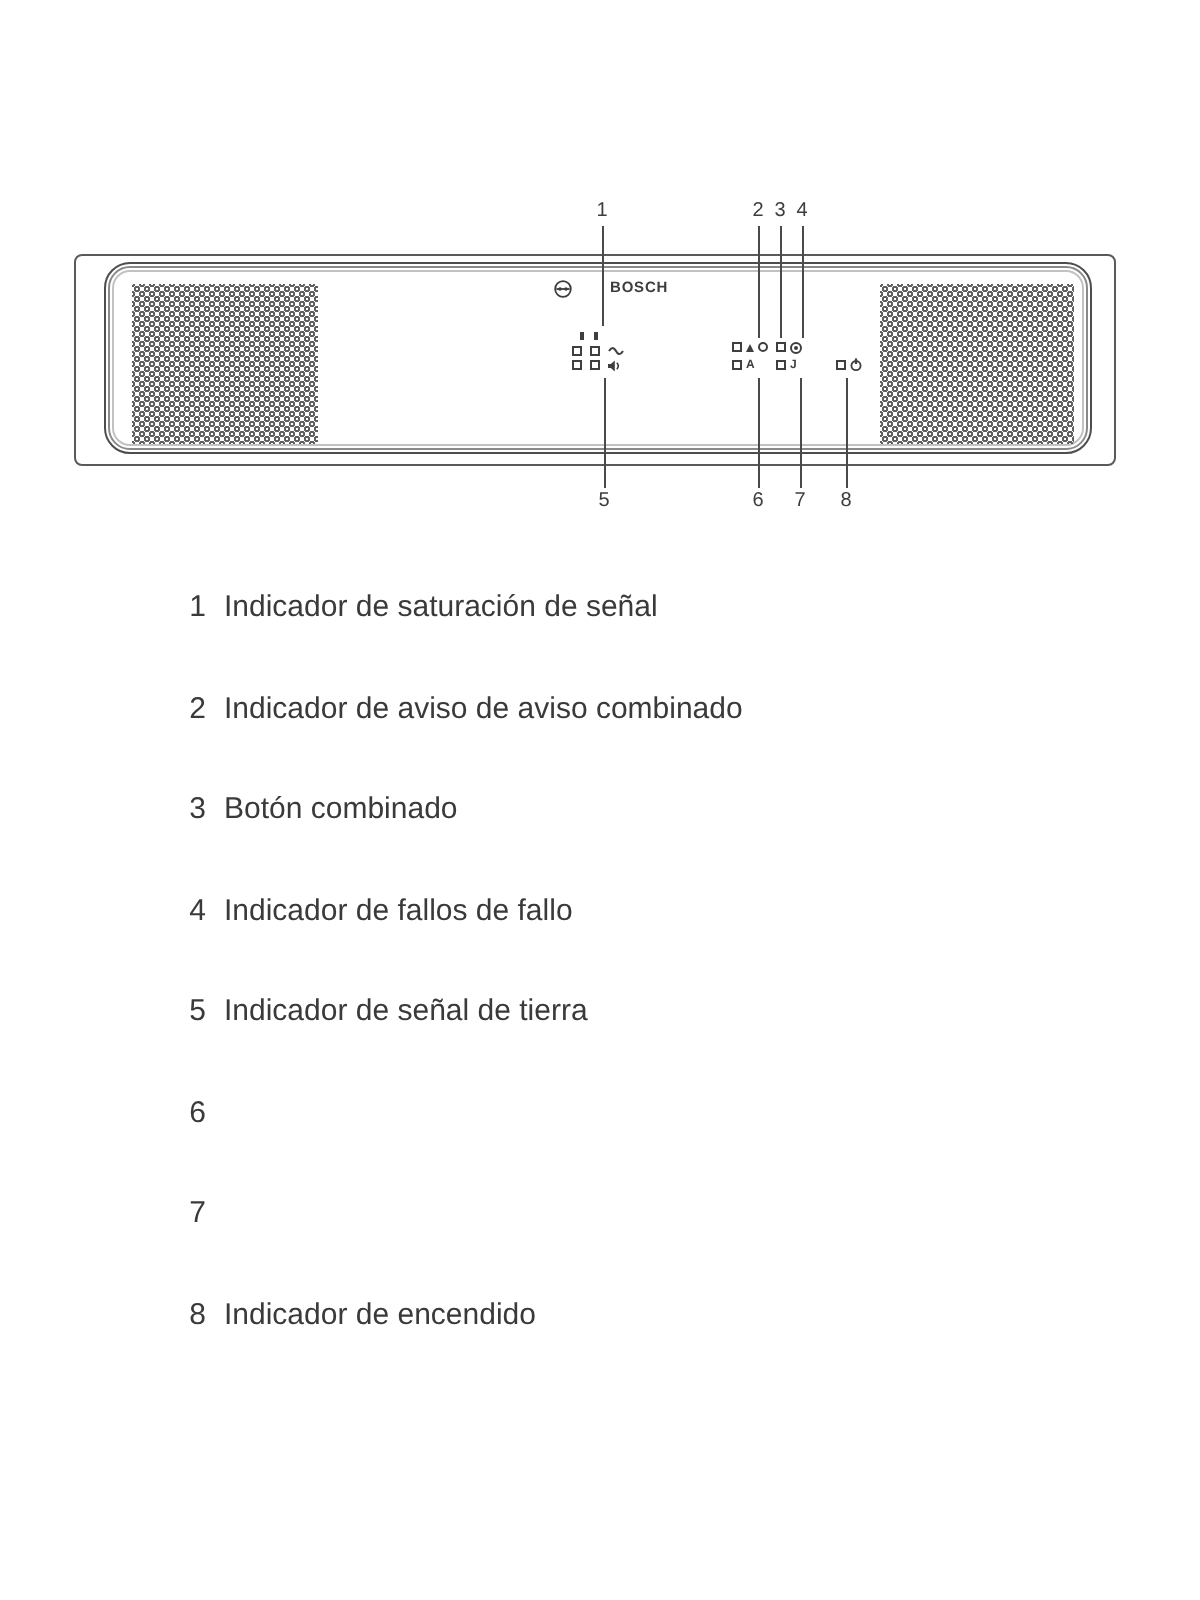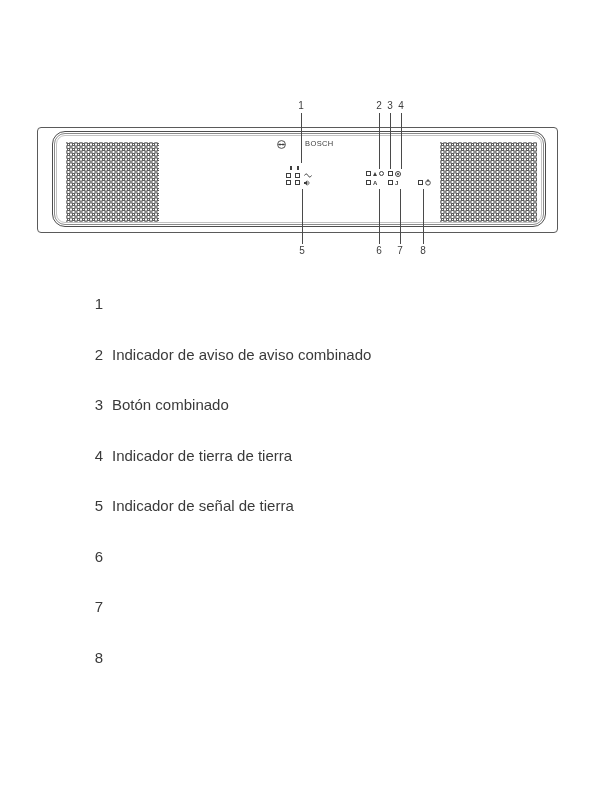--- a/index.html
+++ b/index.html
@@ -37,21 +37,21 @@
     background-position:0 0, 2.5px 2.5px;
   }
   .grille.left{left:66px;width:93px;}
   .grille.right{left:440px;width:97px;}
 
   .logo{
     position:absolute;left:277px;top:139px;height:10px;
     display:flex;align-items:center;gap:3px;
   }
   .logo-text{
-    font-size:7.5px;font-weight:normal;letter-spacing:0.4px;color:#3d3d3d;
+    font-size:7.5px;font-weight:bold;letter-spacing:0.4px;color:#3d3d3d;
     line-height:10px;
     padding-left:16px;
   }
 
   
   .ind{position:absolute;display:flex;align-items:center;gap:2px;height:7px;}
   .led{width:3px;height:3px;border:1px solid #3f3f3f;display:inline-block;background:#fff;}
   .clipbar{width:2px;height:4px;background:#3f3f3f;display:inline-block;}
   .tri{width:0;height:0;border-left:2.5px solid transparent;border-right:2.5px solid transparent;border-bottom:4.5px solid #3f3f3f;display:inline-block;}
   .circ{width:3px;height:3px;border:1px solid #3f3f3f;border-radius:50%;display:inline-block;background:#fff;}
@@ -185,41 +185,43 @@
   <div class="cnum" id="n3">3</div>
   <div class="cnum" id="n4">4</div>
   <div class="cnum" id="n5">5</div>
   <div class="cnum" id="n6">6</div>
   <div class="cnum" id="n7">7</div>
   <div class="cnum" id="n8">8</div>
 
   <ul class="legend">
     <li class="legend-item">
       <span class="legend-num">1</span>
+      <span class="legend-label">Indicador de saturación de señal</span>
     </li>
     <li class="legend-item">
       <span class="legend-num">2</span>
       <span class="legend-label">Indicador de aviso de aviso combinado</span>
     </li>
     <li class="legend-item">
       <span class="legend-num">3</span>
       <span class="legend-label">Botón combinado</span>
     </li>
     <li class="legend-item">
       <span class="legend-num">4</span>
-      <span class="legend-label">Indicador de tierra de tierra</span>
+      <span class="legend-label">Indicador de fallos de fallo</span>
     </li>
     <li class="legend-item">
       <span class="legend-num">5</span>
       <span class="legend-label">Indicador de señal de tierra</span>
     </li>
     <li class="legend-item">
       <span class="legend-num">6</span>
     </li>
     <li class="legend-item">
       <span class="legend-num">7</span>
     </li>
     <li class="legend-item">
       <span class="legend-num">8</span>
+      <span class="legend-label">Indicador de encendido</span>
     </li>
   </ul>
 
 </div>
 
 </body></html>

